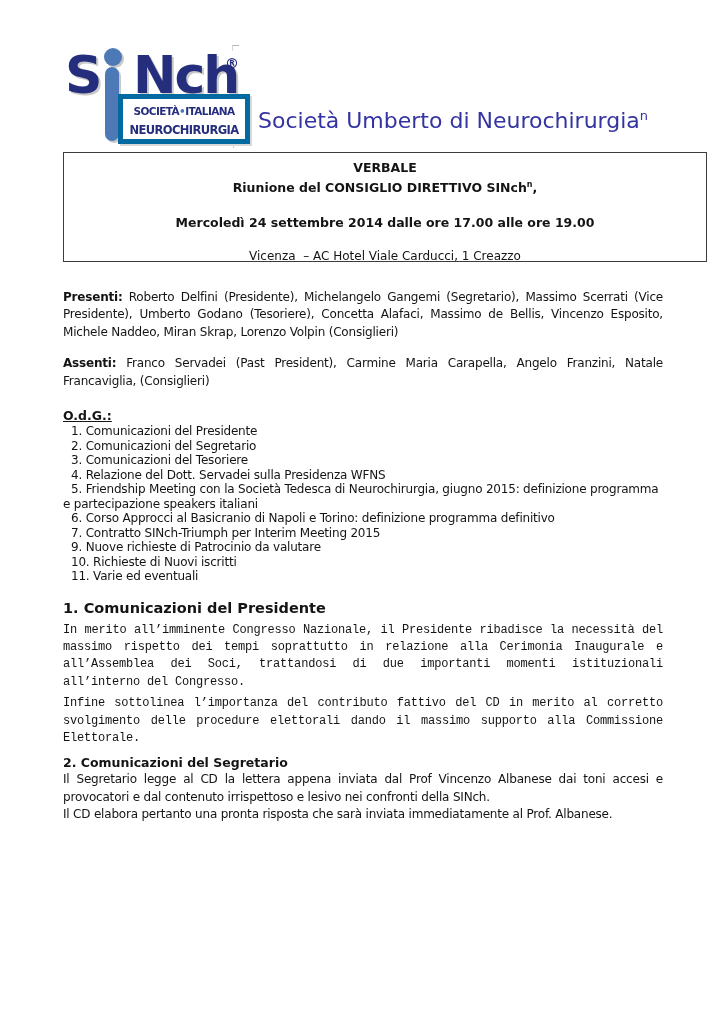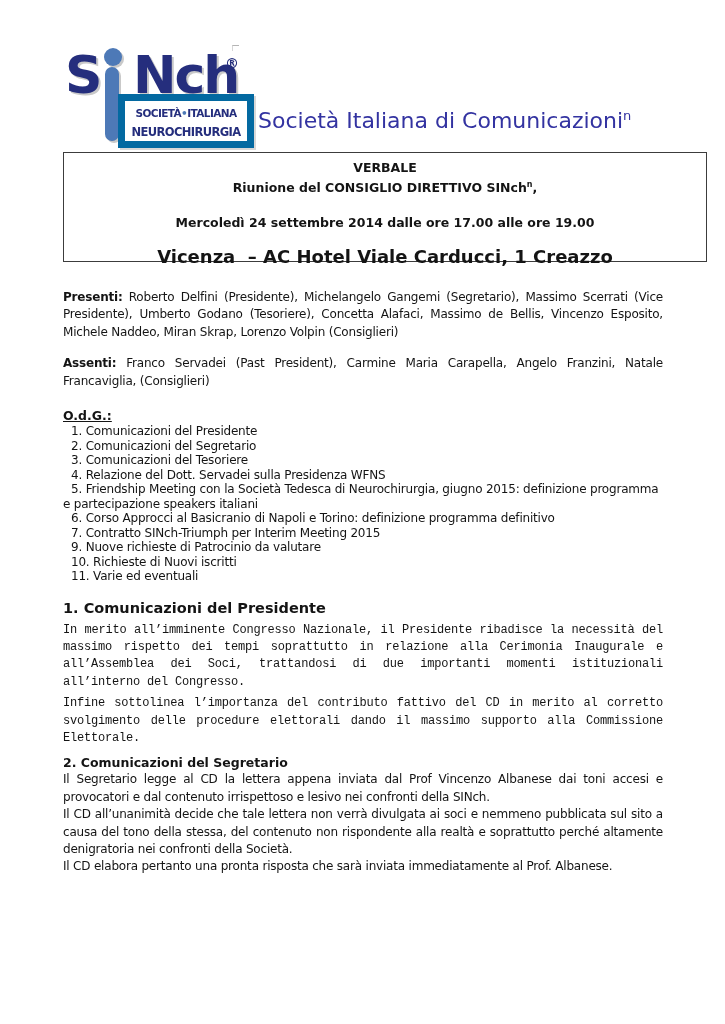--- a/index.html
+++ b/index.html
@@ -34,21 +34,21 @@
   .logo-i-stem {
     position: absolute; left: 40px; top: 22px; width: 14px; height: 74px;
     border-radius: 7px; background: #4d79b7; box-shadow: 2px 2px 0 #c9c9c9; z-index: 0;
   }
   .logo-reg {
     position: absolute; left: 160px; top: 10px;
     font-size: 14px; font-weight: bold; color: #252e7d; z-index: 3;
   }
   .logo-sub {
     position: absolute; left: 53px; top: 49px; width: 118px;
-    background: #ffffff; border: 7px solid #0369a1; padding: 1px 2px;
+    background: #ffffff; border: 5px solid #0369a1; padding: 1px 2px;
     z-index: 2; text-align: center; box-shadow: 2px 2px 0 #d8d8d8;
   }
   .logo-sub-line1 {
     font-size: 10.5px; line-height: 12px; font-weight: bold;
     color: #252e7d; letter-spacing: -0.6px; white-space: nowrap;
   }
   .logo-sub-line2 {
     font-size: 11.5px; line-height: 13px; font-weight: bold;
     color: #252e7d; letter-spacing: -0.6px; white-space: nowrap;
   }
@@ -68,21 +68,21 @@
   .page-title sup { font-size: 13px; }
 
   
   .meeting-box {
     box-sizing: border-box; width: 644px; height: 110px;
     border: 1px solid #3c3c3c; text-align: center; padding-top: 6px;
   }
   .mb-line { font-size: 12.5px; line-height: 17.2px; font-weight: bold; }
   .mb-line sup { font-size: 8px; }
   .mb-spacer { height: 17.2px; }
-  .mb-plain { font-size: 18px; line-height: 17.2px; font-weight: bold; }
+  .mb-plain { font-size: 12px; line-height: 17.2px; font-weight: normal; }
 
   
   .body-p {
     margin: 0; width: 600px;
     font-size: 12px; line-height: 17.4px; letter-spacing: -0.2px;
     text-align: justify;
   }
   .b { font-weight: bold; }
   .presenti { margin-top: 27px; }
   .assenti  { margin-top: 14px; }
@@ -114,21 +114,21 @@
       <span class="logo-i-stem"></span>
       <span class="logo-letter logo-rest">Nch</span>
       <span class="logo-reg">®</span>
       <span class="logo-sub">
         <span class="logo-sub-line1"><span>SOCIETÀ</span><span class="logo-sub-dot">•</span><span>ITALIANA</span></span>
         <span class="logo-sub-line2">NEUROCHIRURGIA</span>
       </span>
     </div>
     <div class="artifact-corner"></div>
     <div class="artifact-vline"></div>
-    <div class="page-title"><span>Società Italiana di Comunicazioni</span><sup>n</sup></div>
+    <div class="page-title"><span>Società Umberto di Neurochirurgia</span><sup>n</sup></div>
   </div>
 
   <div class="meeting-box">
     <div class="mb-line">VERBALE</div>
     <div class="mb-line"><span>Riunione del CONSIGLIO DIRETTIVO SINch</span><sup>n</sup><span>,</span></div>
     <div class="mb-spacer"></div>
     <div class="mb-line">Mercoledì 24 settembre 2014 dalle ore 17.00 alle ore 19.00</div>
     <div class="mb-spacer"></div>
     <div class="mb-plain">Vicenza&nbsp; – AC Hotel Viale Carducci, 1 Creazzo</div>
   </div>
@@ -150,16 +150,15 @@
     <div class="odg-item">10. Richieste di Nuovi iscritti</div>
     <div class="odg-item">11. Varie ed eventuali</div>
   </div>
 
   <div class="sec1-heading">1. Comunicazioni del Presidente</div>
   <p class="body-p gap-top">In merito all’imminente Congresso Nazionale, il Presidente ribadisce la necessità del massimo rispetto dei tempi soprattutto in relazione alla Cerimonia Inaugurale e all’Assemblea dei Soci, trattandosi di due importanti momenti istituzionali all’interno del Congresso.</p>
   <p class="body-p gap-top">Infine sottolinea l’importanza del contributo fattivo del CD in merito al corretto svolgimento delle procedure elettorali dando il massimo supporto alla Commissione Elettorale.</p>
 
   <div class="sec2-heading">2. Comunicazioni del Segretario</div>
   <p class="body-p">Il Segretario legge al CD la lettera appena inviata dal Prof Vincenzo Albanese dai toni accesi e provocatori e dal contenuto irrispettoso e lesivo nei confronti della SINch.</p>
-  <p class="body-p">Il CD all’unanimità decide che tale lettera non verrà divulgata ai soci e nemmeno pubblicata sul sito a causa del tono della stessa, del contenuto non rispondente alla realtà e soprattutto perché altamente denigratoria nei confronti della Società.</p>
   <p class="body-p">Il CD elabora pertanto una pronta risposta che sarà inviata immediatamente al Prof. Albanese.</p>
 
 </div>
 
 </body></html>

